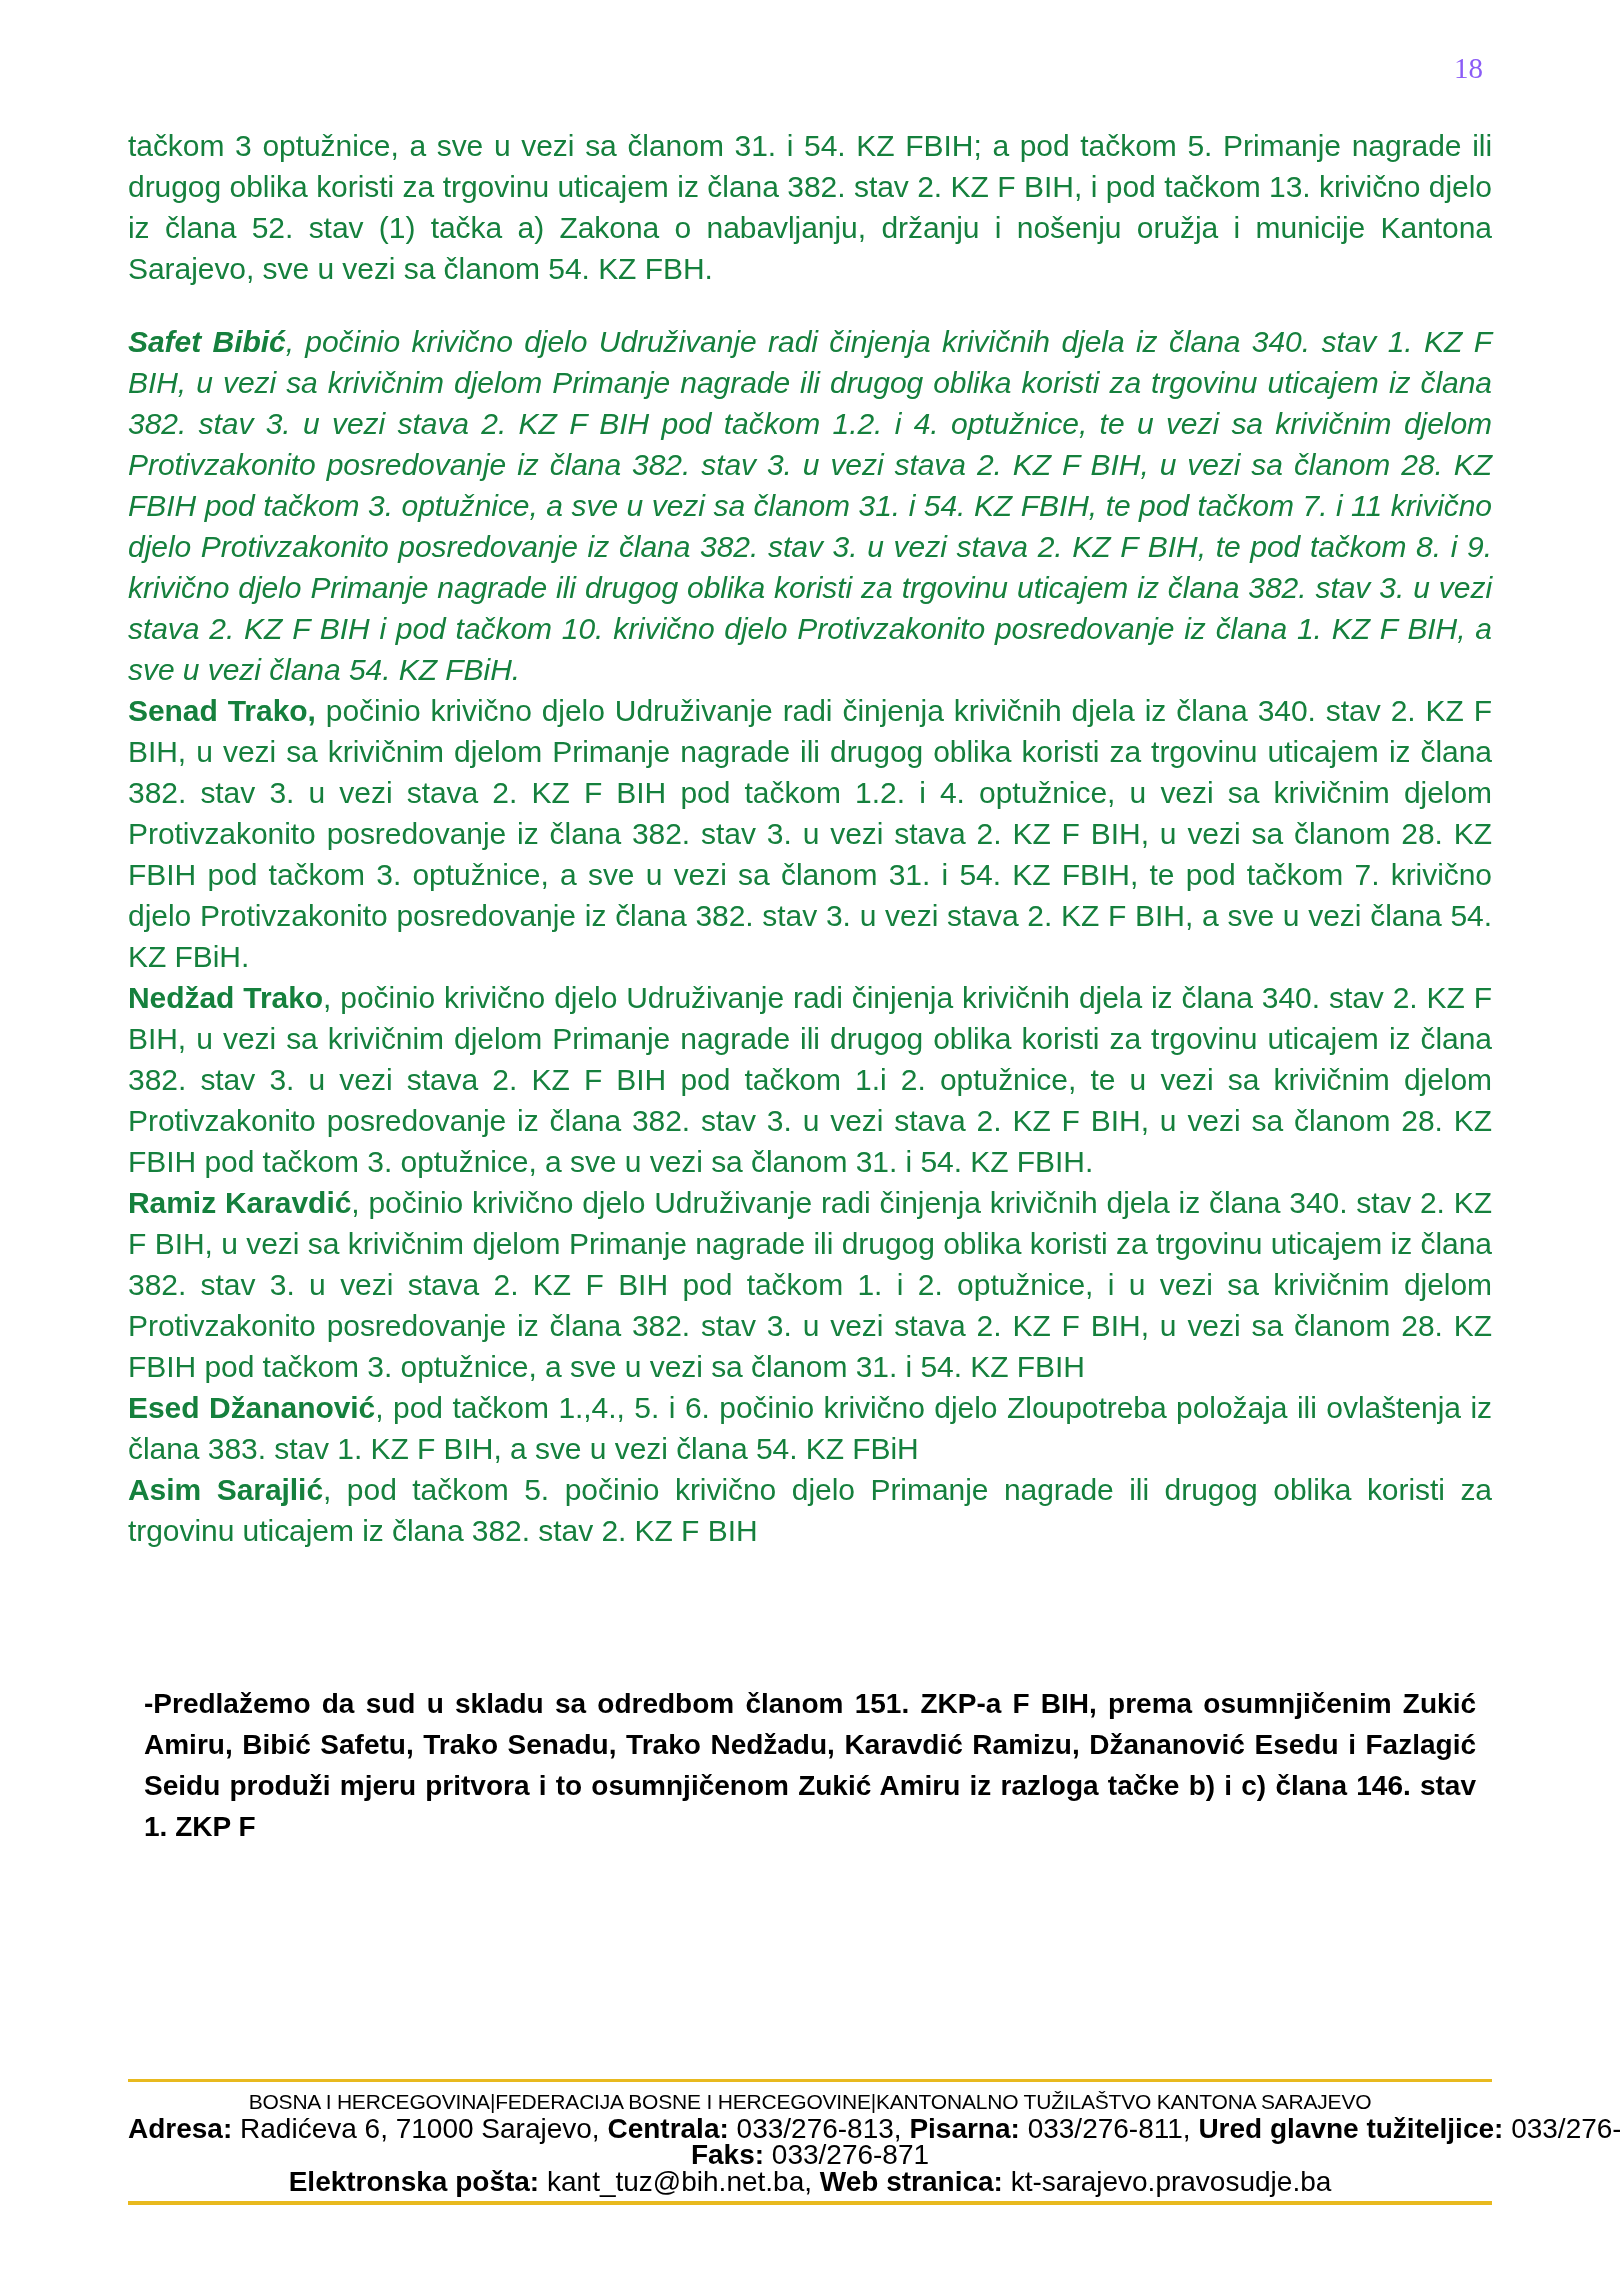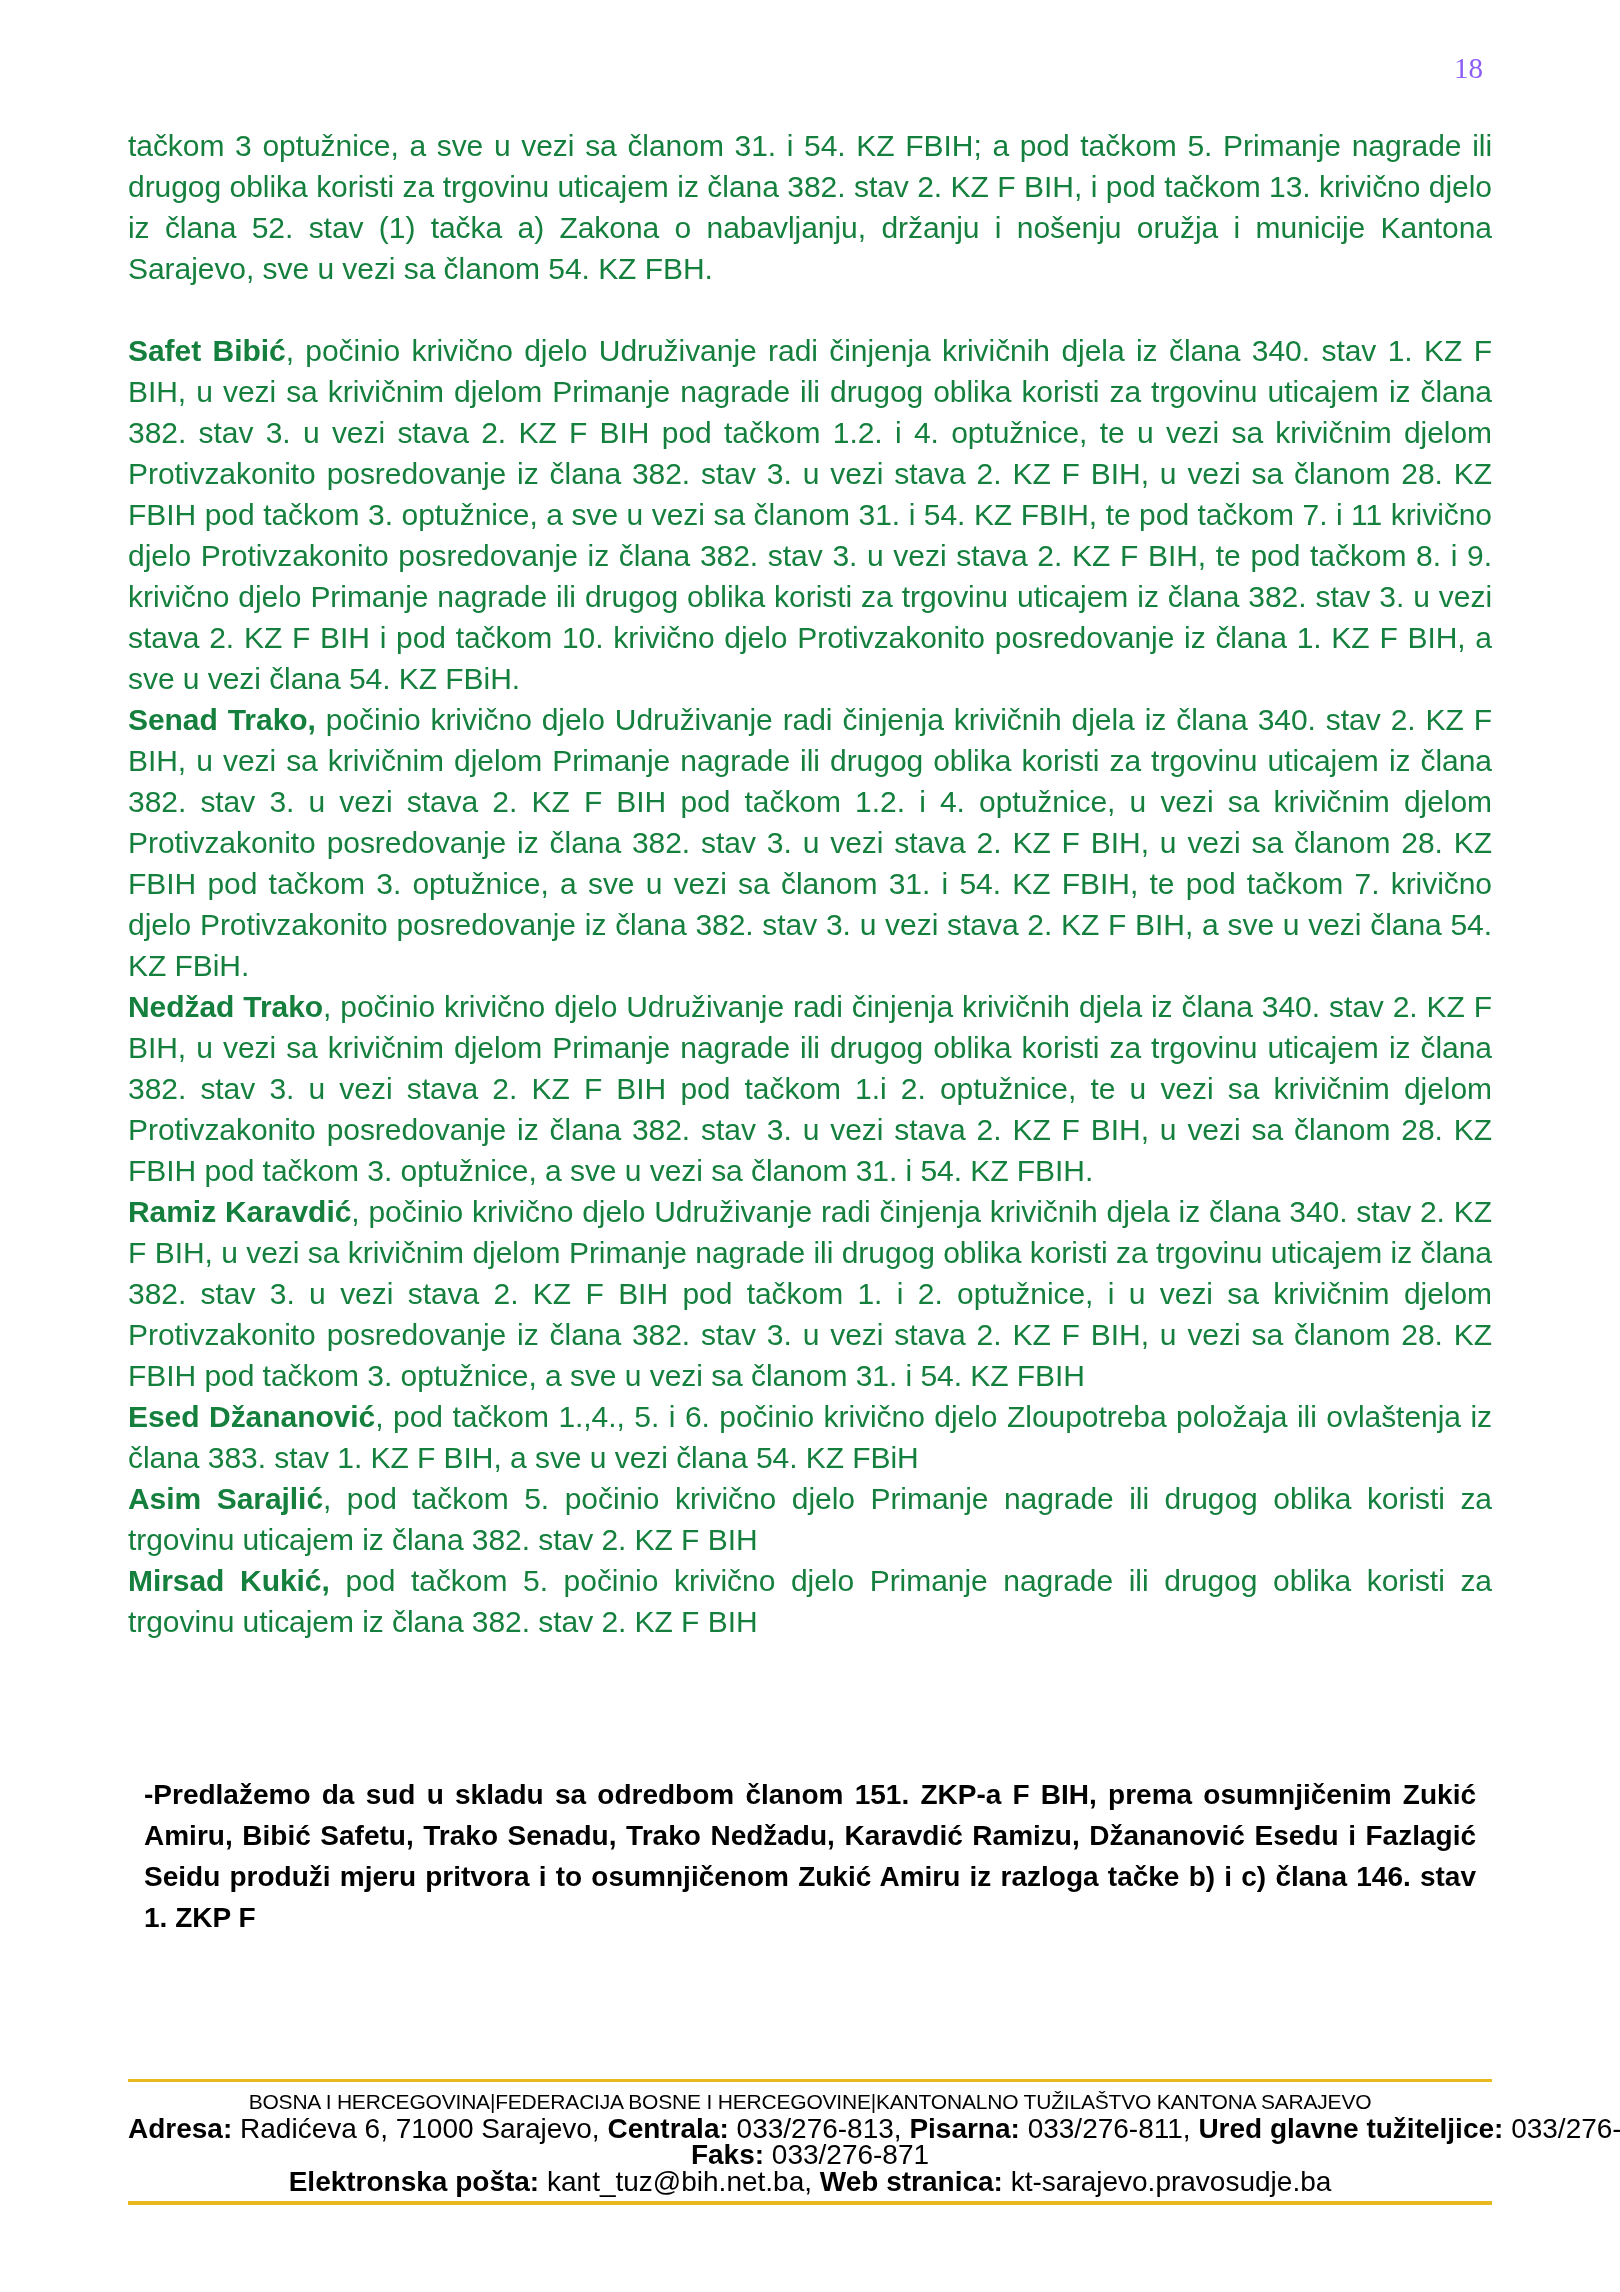--- a/index.html
+++ b/index.html
@@ -44,21 +44,21 @@
     margin: 0;
     font-size: 30px;
     line-height: 41px;
     text-align: justify;
     text-justify: inter-word;
     letter-spacing: -0.05px;
     word-spacing: 0px;
     color: #15803d;
   }
 
-  p.gap-before { margin-top: 41px; }
+  p.gap-before { margin-top: 32px; font-style: italic; }
 
   .nm { font-weight: bold; }
 
   
   p.bold-block {
     margin: 16px;
     font-size: 28px;
     line-height: 41px;
     font-weight: bold;
     text-align: justify;
@@ -116,21 +116,20 @@
     <p class="para"><span class="nm">Senad Trako,</span><span> počinio krivično djelo Udruživanje radi činjenja krivičnih djela iz člana 340. stav 2. KZ F BIH, u vezi sa krivičnim djelom Primanje nagrade ili drugog oblika koristi za trgovinu uticajem iz člana 382. stav 3. u vezi stava 2. KZ F BIH pod tačkom 1.2. i 4. optužnice,  u vezi sa krivičnim djelom Protivzakonito posredovanje iz člana 382. stav 3. u vezi stava 2. KZ F BIH, u vezi sa članom 28. KZ FBIH pod tačkom 3. optužnice, a sve u vezi sa članom 31. i 54. KZ FBIH, te pod tačkom 7. krivično djelo Protivzakonito posredovanje iz člana 382. stav 3. u vezi stava 2. KZ F BIH, a sve u vezi člana 54. KZ FBiH.</span></p>
 
     <p class="para"><span class="nm">Nedžad Trako</span><span>, počinio krivično djelo Udruživanje radi činjenja krivičnih djela iz člana 340. stav 2. KZ F BIH, u vezi sa krivičnim djelom Primanje nagrade ili drugog oblika koristi za trgovinu uticajem iz člana 382. stav 3. u vezi stava 2. KZ F BIH pod tačkom 1.i 2. optužnice, te u vezi sa krivičnim djelom Protivzakonito posredovanje iz člana 382. stav 3. u vezi stava 2. KZ F BIH, u vezi sa članom 28. KZ FBIH pod tačkom 3. optužnice, a sve u vezi sa članom 31. i 54. KZ FBIH.</span></p>
 
     <p class="para"><span class="nm">Ramiz Karavdić</span><span>, počinio krivično djelo Udruživanje radi činjenja krivičnih djela iz člana 340. stav 2. KZ F BIH, u vezi sa krivičnim djelom Primanje nagrade ili drugog oblika koristi za trgovinu uticajem iz člana 382. stav 3. u vezi stava 2. KZ F BIH pod tačkom 1. i 2. optužnice, i u vezi sa krivičnim djelom Protivzakonito posredovanje iz člana 382. stav 3. u vezi stava 2. KZ F BIH, u vezi sa članom 28. KZ FBIH pod tačkom 3. optužnice, a sve u vezi sa članom 31. i 54. KZ FBIH</span></p>
 
     <p class="para"><span class="nm">Esed Džananović</span><span>, pod tačkom 1.,4., 5. i 6. počinio krivično djelo Zloupotreba položaja ili ovlaštenja iz člana 383. stav 1. KZ F BIH, a sve u vezi člana 54. KZ FBiH</span></p>
 
     <p class="para"><span class="nm">Asim Sarajlić</span><span>, pod tačkom 5. počinio krivično djelo Primanje nagrade ili drugog oblika koristi za trgovinu uticajem iz člana 382. stav 2. KZ F BIH</span></p>
 
-    <p class="para"><span class="nm">Mirsad Kukić,</span><span> pod tačkom 5. počinio krivično djelo Primanje nagrade ili drugog oblika koristi za trgovinu uticajem iz člana 382. stav 2. KZ F BIH</span></p>
 
 
     <div class="spacer-large"></div>
 
     <p class="bold-block">-Predlažemo da sud  u skladu sa odredbom članom 151. ZKP-a F BIH, prema osumnjičenim Zukić Amiru, Bibić Safetu, Trako Senadu, Trako Nedžadu, Karavdić Ramizu, Džananović Esedu i Fazlagić Seidu produži mjeru pritvora i to osumnjičenom Zukić Amiru iz razloga tačke b) i c) člana 146. stav 1. ZKP F</p>
 
   </div>
 
   <div class="footer">
     <hr class="footer-rule top" style="background: rgb(232, 185, 30);">

